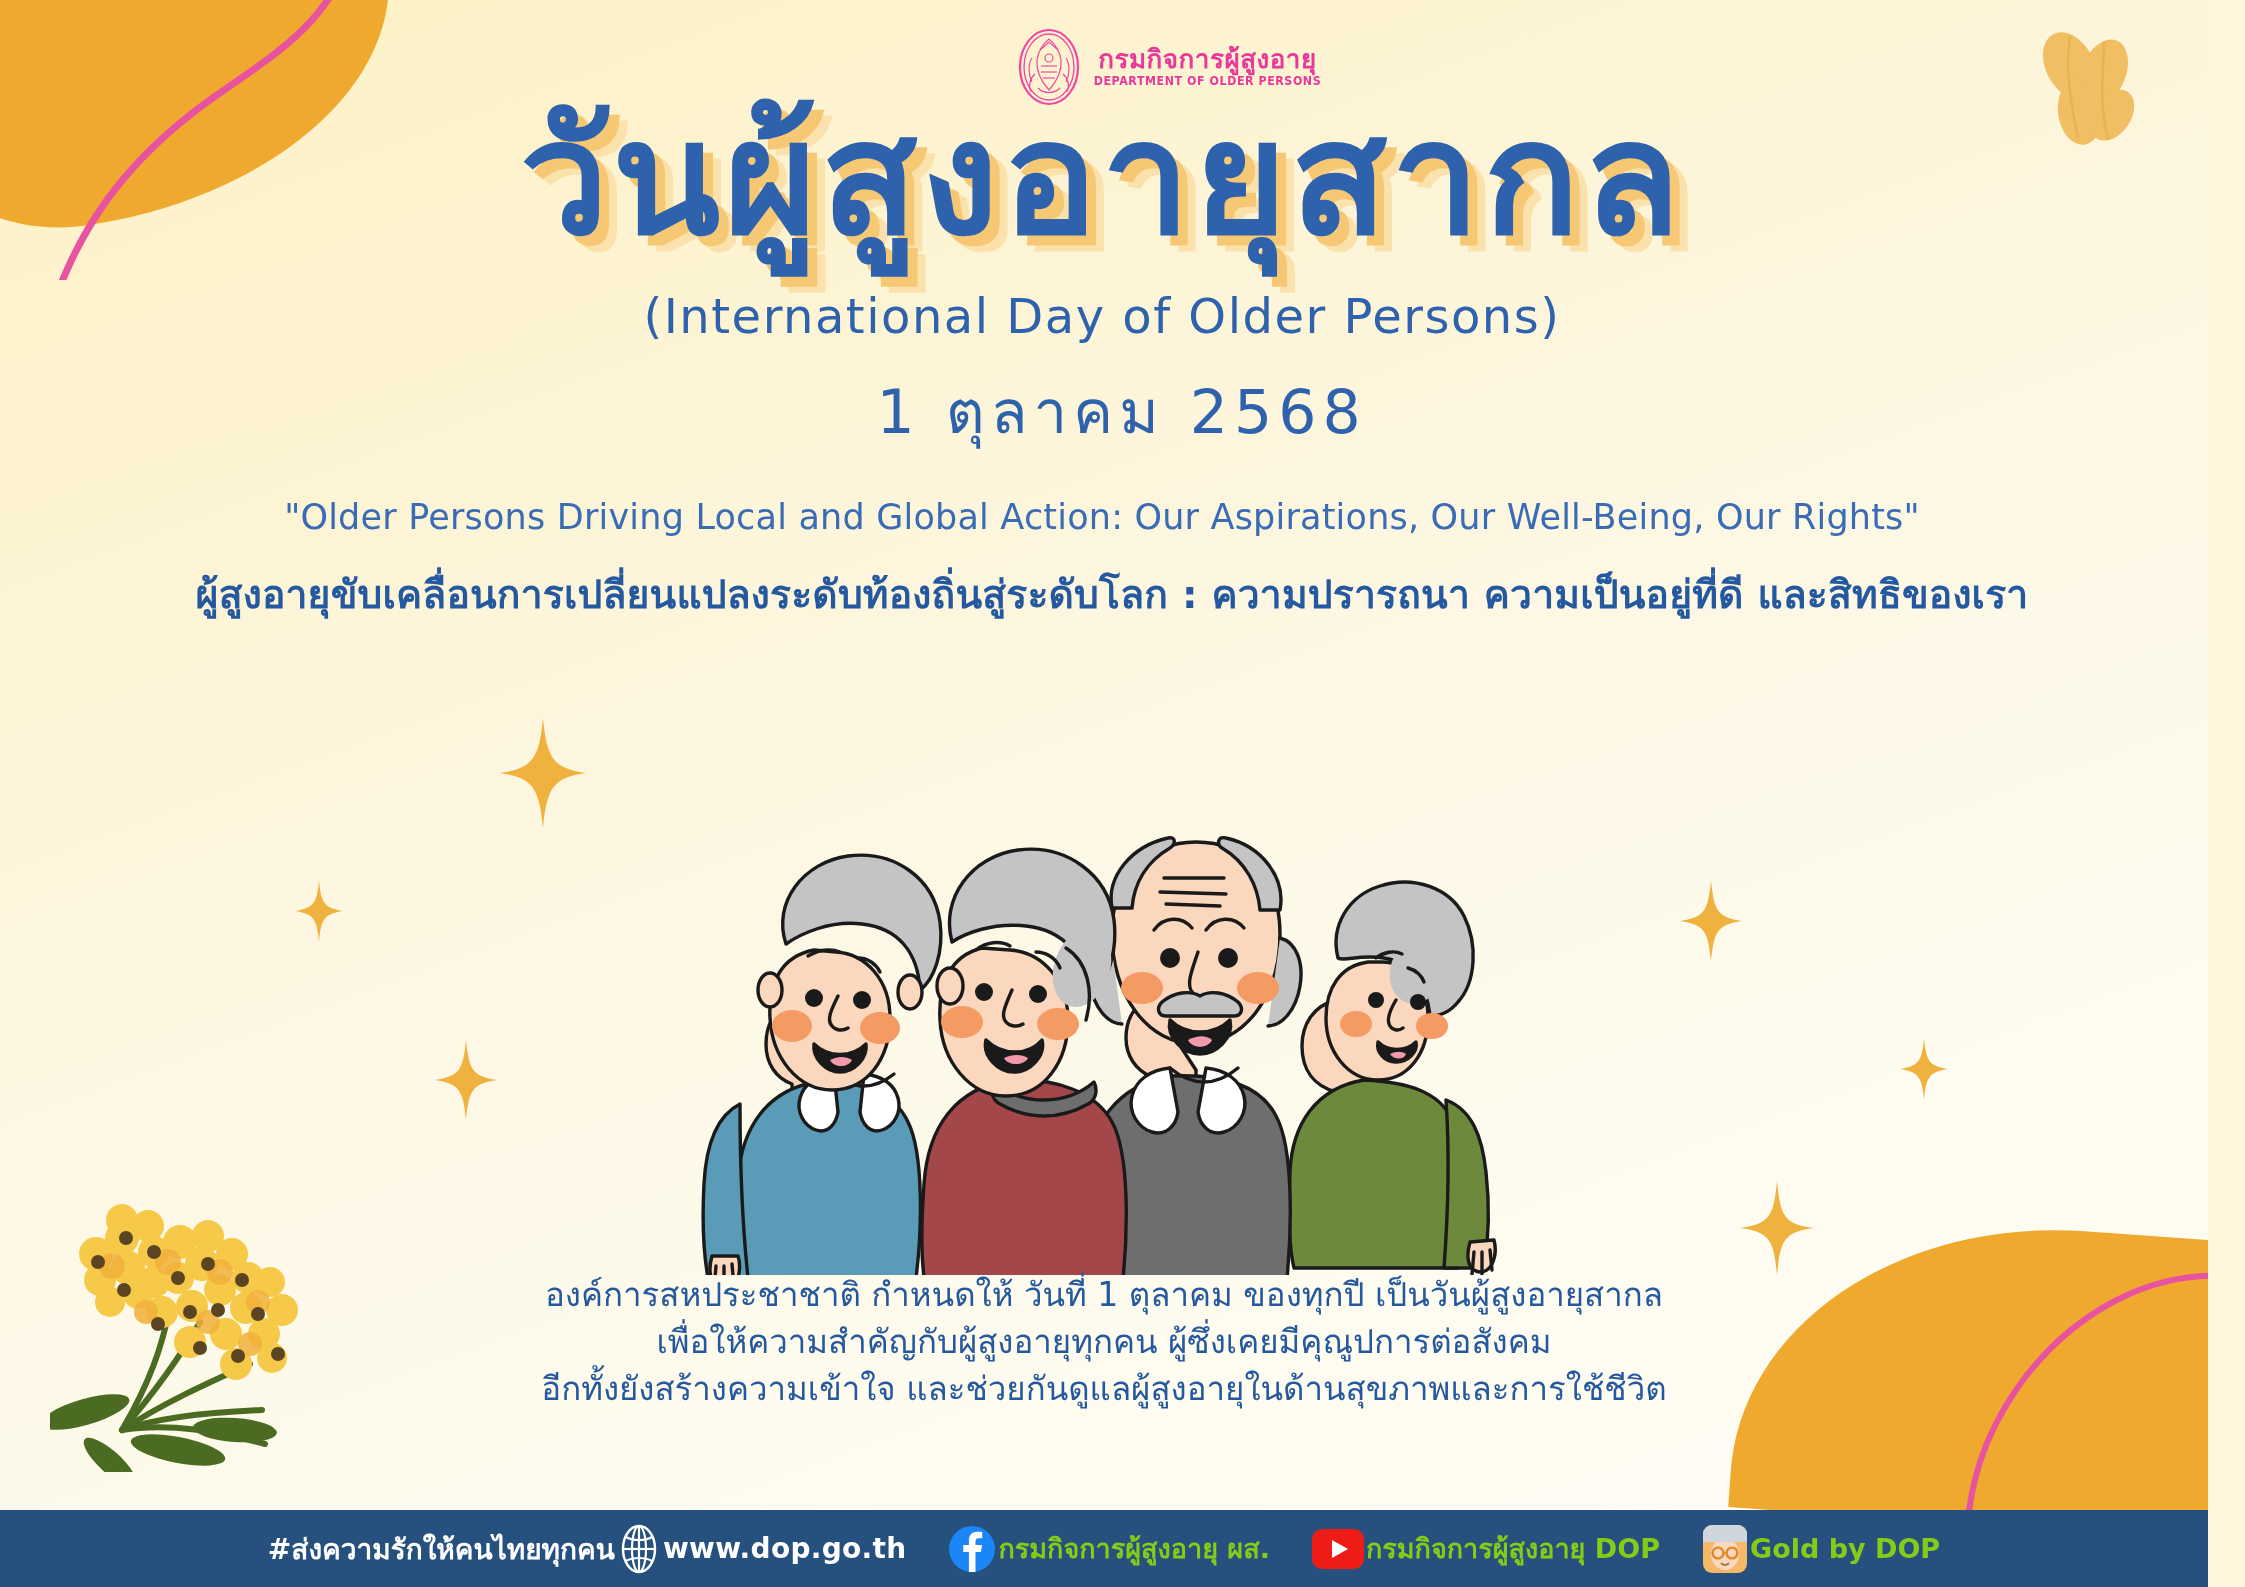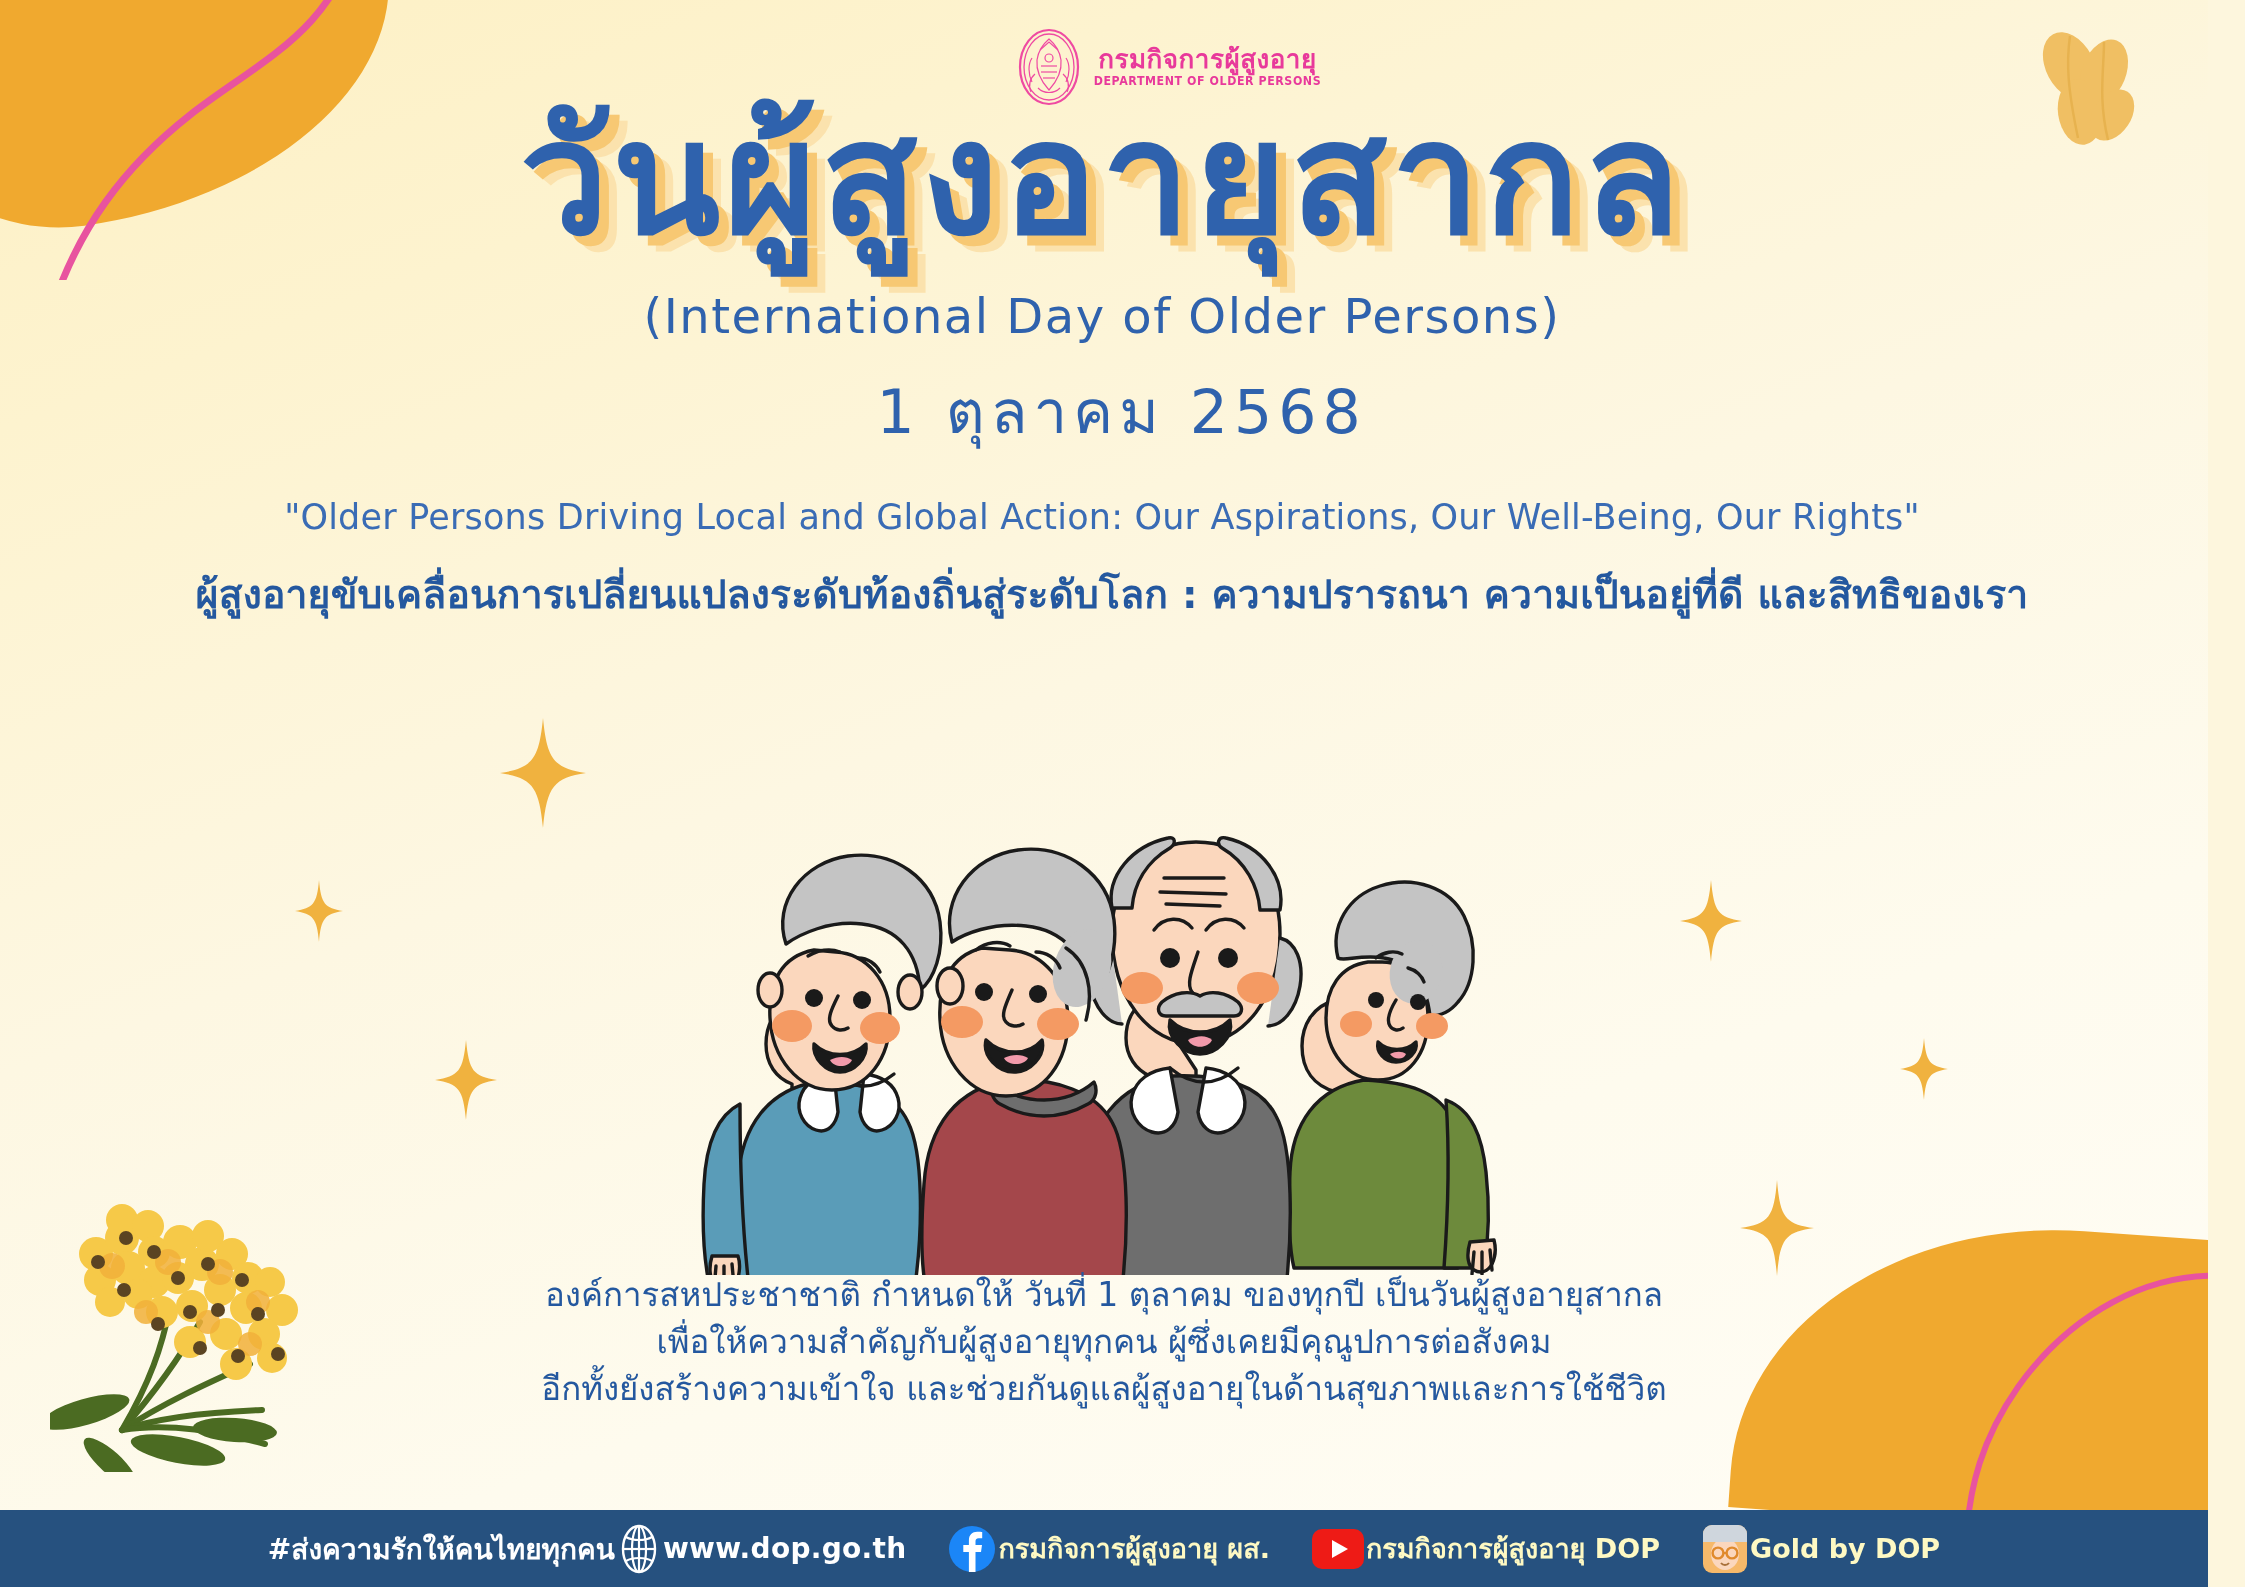--- a/index.html
+++ b/index.html
@@ -67,21 +67,21 @@
   
   .para{position:absolute;left:0;right:0;top:1272px;text-align:center;
     color:#24589f;font-size:33px;line-height:1.42;font-weight:500;}
   .para div{white-space:nowrap;}
 
   
   .footer{position:absolute;left:0;right:0;bottom:0;height:77px;
     background:#26517f;display:flex;align-items:center;justify-content:center;gap:0;}
   .fitem{display:flex;align-items:center;gap:2px;color:#fff;}
   .fitem + .fitem{margin-left:42px;}
-  .ftext{font-size:27px;font-weight:700;color:#fef9c3;white-space:nowrap;}
+  .ftext{font-size:27px;font-weight:700;color:#84cc16;white-space:nowrap;}
   .ftext-url{font-size:28px;font-weight:700;color:#ffffff;white-space:nowrap;letter-spacing:.3px;}
   .ficon{flex:0 0 auto;display:block;}
   .hashtag{font-size:28px;font-weight:700;color:#fff;white-space:nowrap;margin-right:2px;}
 </style>
 </head>
 <body>
 
 <div class="poster">
 
   <div class="deco blob-tl"></div>

